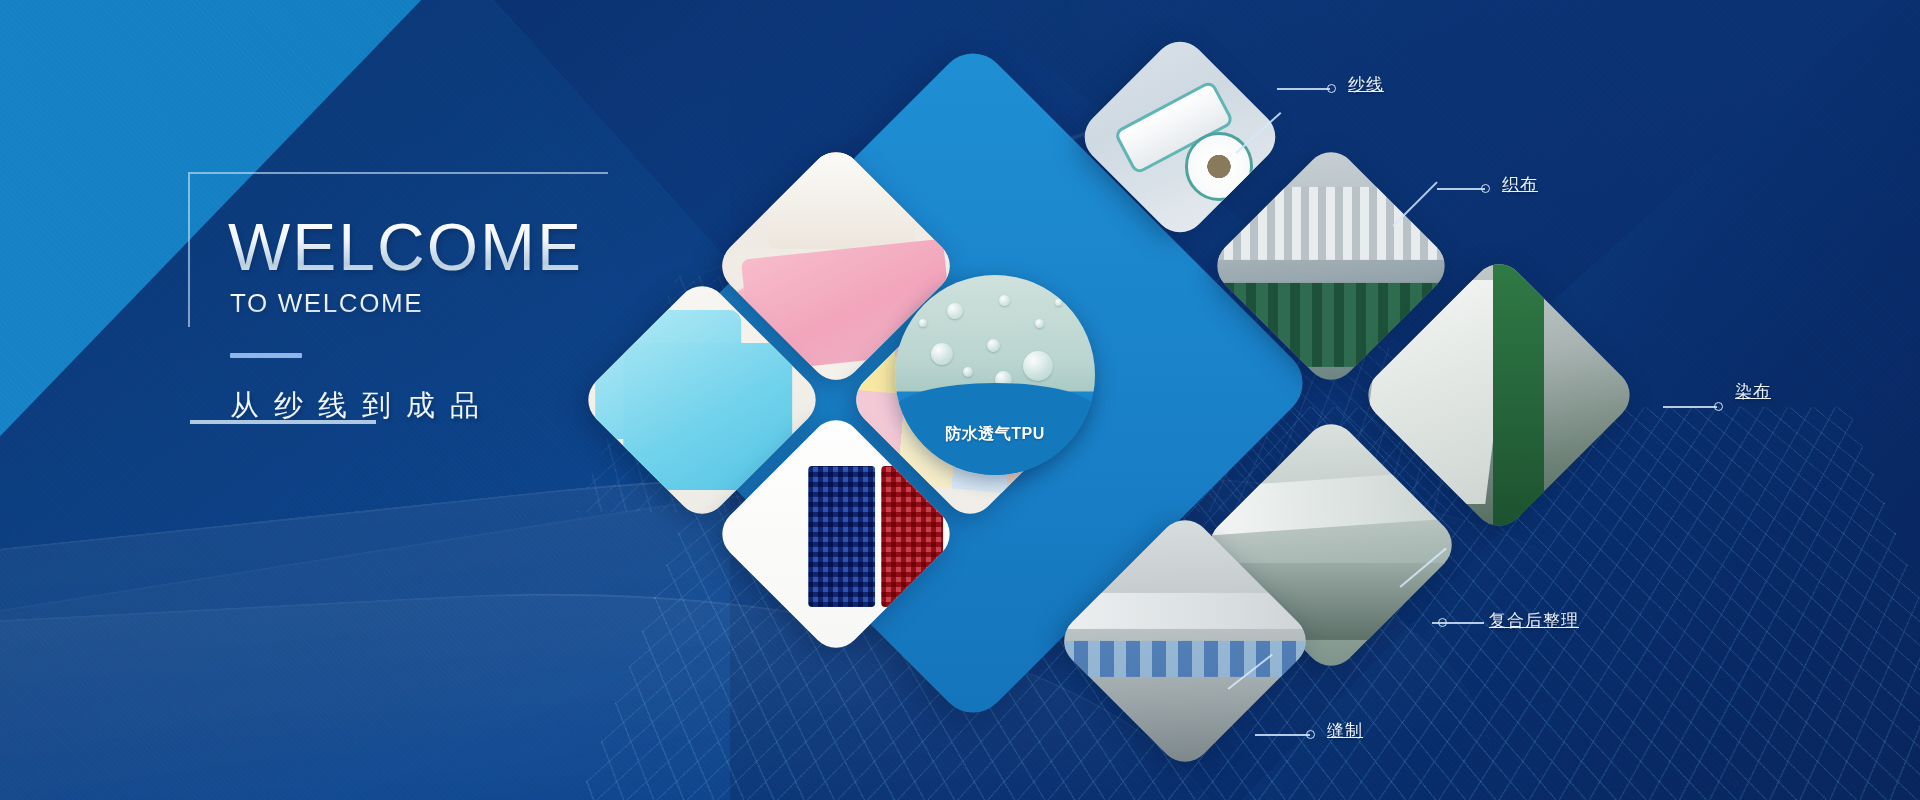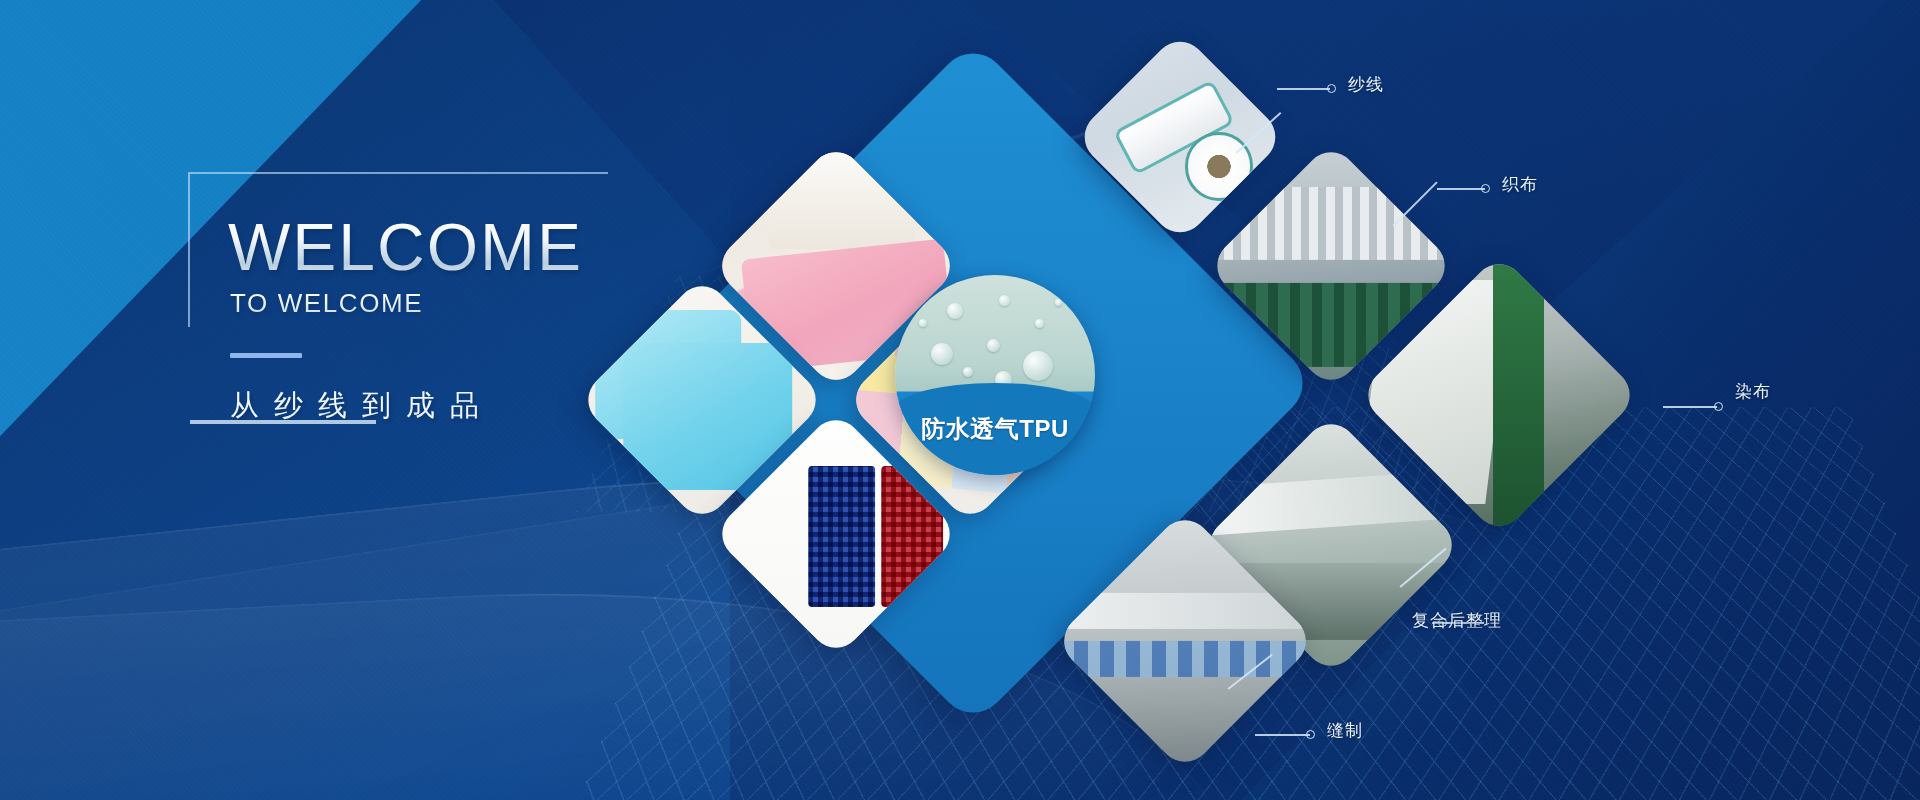--- a/index.html
+++ b/index.html
@@ -358,33 +358,33 @@
   }
   .badge .cap{
     position:absolute; left:0; right:0; bottom:0; height:46%;
     background:#1478bd;
     border-top-left-radius:72% 42%;
     border-top-right-radius:72% 42%;
   }
   .badge .badge-text{
     position:absolute; left:0; right:0; bottom:30px;
     text-align:center;
-    color:#fff; font-size:24px; font-weight:700;
+    color:#fff; font-size:16px; font-weight:700;
     letter-spacing:.5px;
     text-shadow:0 1px 2px rgba(0,40,80,.4);
   }
 
   
   .callout{ position:absolute; color:#eaf2fa; font-size:17px; white-space:nowrap;
             text-shadow:0 1px 3px rgba(4,26,60,.75); letter-spacing:1px; }
   .callout .dot{
     position:absolute; width:9px; height:9px; border-radius:50%;
     border:1.6px solid rgba(222,236,250,.95); background:transparent;
   }
-  .callout .lbl{ position:absolute; }
+  .callout .lbl{ position:absolute;text-decoration:underline; }
   .leader{ position:absolute; height:1.6px; background:rgba(214,232,249,.85); }
   .leader.diag{ transform-origin:left center; }
 
   
 </style>
 </head>
 <body>
 
 <div class="banner">
 
@@ -491,21 +491,21 @@
     <div class="callout">
       <span class="leader" style="left:1663px; top:406px; width:54px;"></span>
       <span class="dot" style="left:1714px; top:402px;"></span>
       <span class="lbl" style="left:1735px; top:380px;">染布</span>
     </div>
 
     <div class="callout">
       <span class="leader diag" style="left:1400px; top:586px; width:60px; transform:rotate(-40deg);"></span>
       <span class="leader" style="left:1432px; top:622px; width:52px;"></span>
       <span class="dot" style="left:1438px; top:618px;"></span>
-      <span class="lbl" style="left:1412px; top:609px;">复合后整理</span>
+      <span class="lbl" style="left:1489px; top:609px;">复合后整理</span>
     </div>
 
     <div class="callout">
       <span class="leader diag" style="left:1228px; top:688px; width:56px; transform:rotate(-38deg);"></span>
       <span class="leader" style="left:1255px; top:734px; width:55px;"></span>
       <span class="dot" style="left:1306px; top:730px;"></span>
       <span class="lbl" style="left:1327px; top:719px;">缝制</span>
     </div>
 
   </div>

